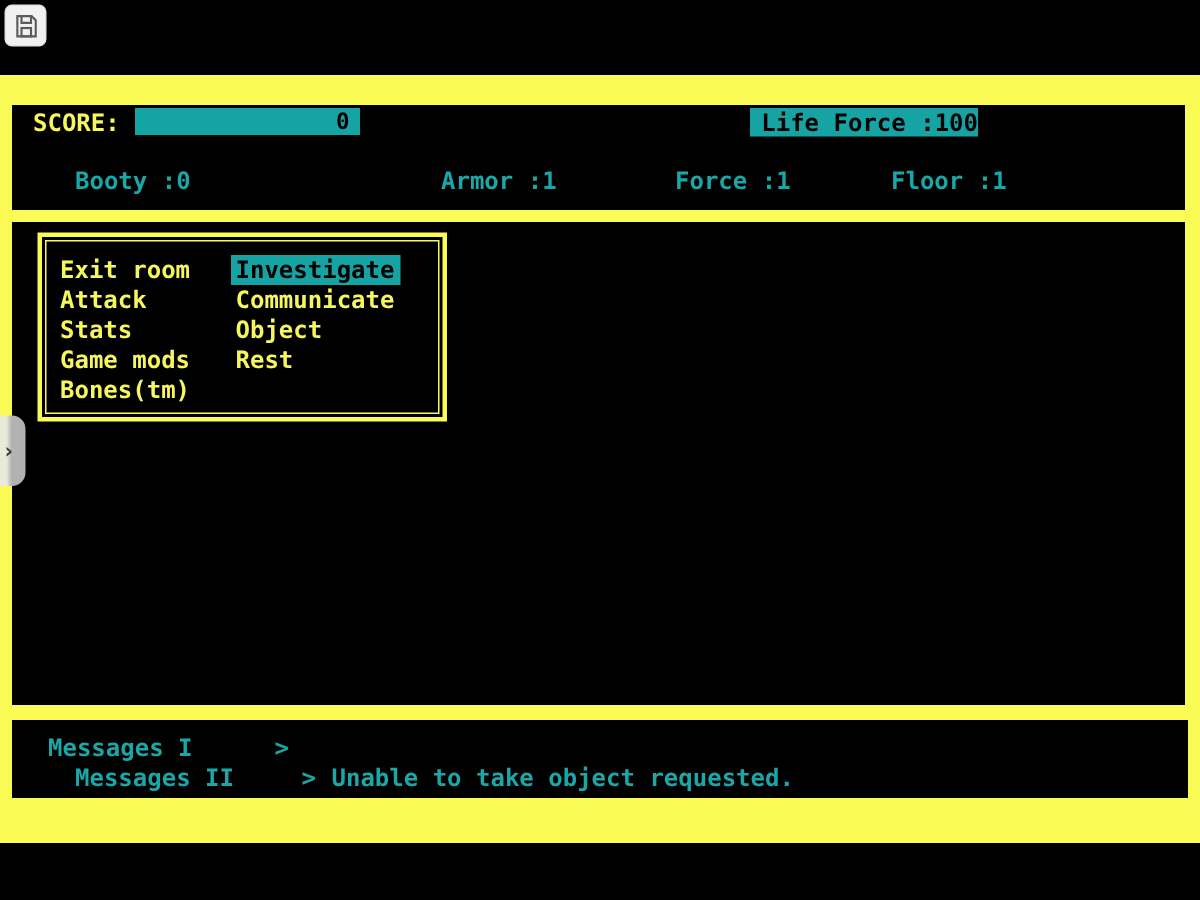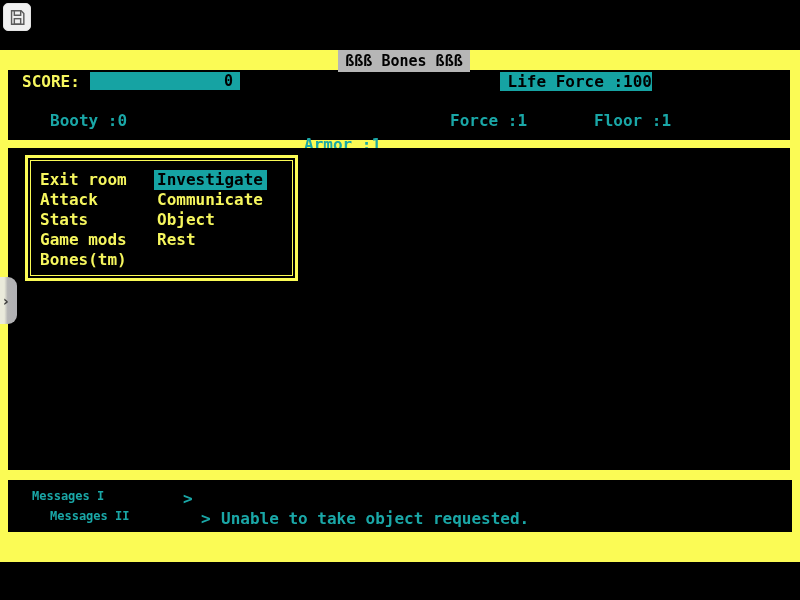--- a/index.html
+++ b/index.html
@@ -30,21 +30,21 @@
     position:absolute;left:82px;top:2px;width:150px;height:18px;
     background:var(--teal_fill);color:#000;font-size:15px;line-height:18px;
     text-align:right;padding-right:7px;box-sizing:border-box;
   }
   .life-force{
     position:absolute;left:492px;top:2px;width:152px;height:19px;
     background:var(--teal_fill);color:#000;font-size:16px;line-height:19px;
     text-align:right;white-space:nowrap;
   }
   .stat{position:absolute;top:41px;font-size:16px;color:var(--teal_text);white-space:nowrap;}
-  .stat.s0{left:42px;} .stat.s1{left:296px;margin-top:24px;} .stat.s2{left:442px;} .stat.s3{left:586px;}
+  .stat.s0{left:42px;} .stat.s1{left:286px;} .stat.s2{left:442px;} .stat.s3{left:586px;}
 
   .main-panel{left:8px;top:98px;width:782px;height:322px;}
   .menu-box{
     position:absolute;left:17px;top:7px;width:273px;height:126px;
     border:3px solid var(--frame_yellow);box-sizing:border-box;
   }
   .menu-inner{
     position:absolute;left:2px;top:2px;right:2px;bottom:2px;
     border:1px solid var(--frame_yellow);
   }
@@ -55,21 +55,21 @@
     height:20px;line-height:19px;font-size:16px;color:var(--text_yellow);
     white-space:nowrap;cursor:pointer;
   }
   .menu-item.selected{
     background:var(--teal_fill);color:#000;padding:0 4px 0 3px;margin-left:-3px;
   }
 
   .msg-panel{left:8px;top:430px;width:784px;height:52px;}
   .msg-row{position:absolute;left:0;width:100%;height:20px;}
   .msg-row.r0{top:9px;} .msg-row.r1{top:29px;margin-left:18px;}
-  .msg-label{position:absolute;left:24px;font-size:12px;color:var(--teal_text);white-space:nowrap;}
+  .msg-label{position:absolute;left:24px;font-size:16px;color:var(--teal_text);white-space:nowrap;}
   .msg-prompt{position:absolute;left:175px;font-size:16px;color:var(--teal_text);}
   .msg-text{position:absolute;left:195px;font-size:16px;color:var(--teal_text);white-space:nowrap;}
 
   
   .drawer-tab{
     position:absolute;left:0;top:277px;width:17px;height:47px;z-index:5;
     background:linear-gradient(to right,#eaeadb 0%,#eaeadb 25%,#b4b4b4 45%,#b0b0b4 100%);
     border-radius:0 9px 9px 0;display:flex;align-items:center;justify-content:flex-start;
     cursor:pointer;
   }
@@ -86,21 +86,20 @@
   <button class="save-btn">
     <svg width="19" height="19" viewBox="0 0 24 24">
       <path d="M4.5 3.5h12l3.5 3.5v13.5h-15.5z" fill="none" stroke="#5c5c5c" stroke-width="1.8"></path>
       <path d="M8 3.8v5.4h8V3.8" fill="none" stroke="#5c5c5c" stroke-width="1.8"></path>
       <rect x="8" y="13.5" width="8" height="7" fill="none" stroke="#5c5c5c" stroke-width="1.8"></rect>
     </svg>
   </button>
 
   <div class="frame">
 
-    <div class="title-box">ßßß Bones ßßß</div>
 
     <div class="panel header-panel">
       <span class="score-label">SCORE:</span>
       <div class="score-bar">
         <span>0</span>
       </div>
       <div class="life-force">Life Force :100</div>
 
       <span class="stat s0">Booty :0</span>
       <span class="stat s1">Armor :1</span>

